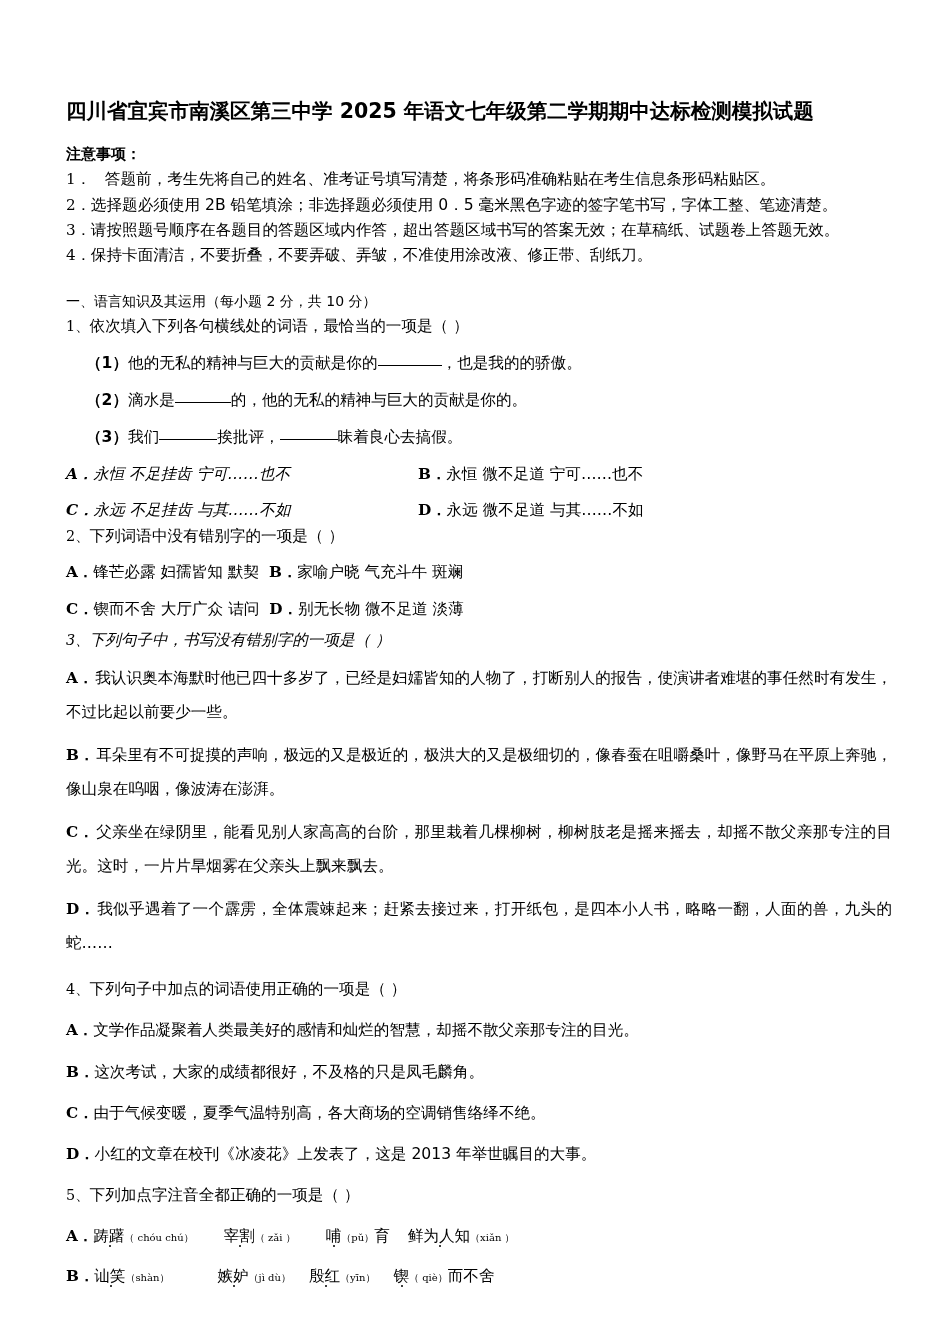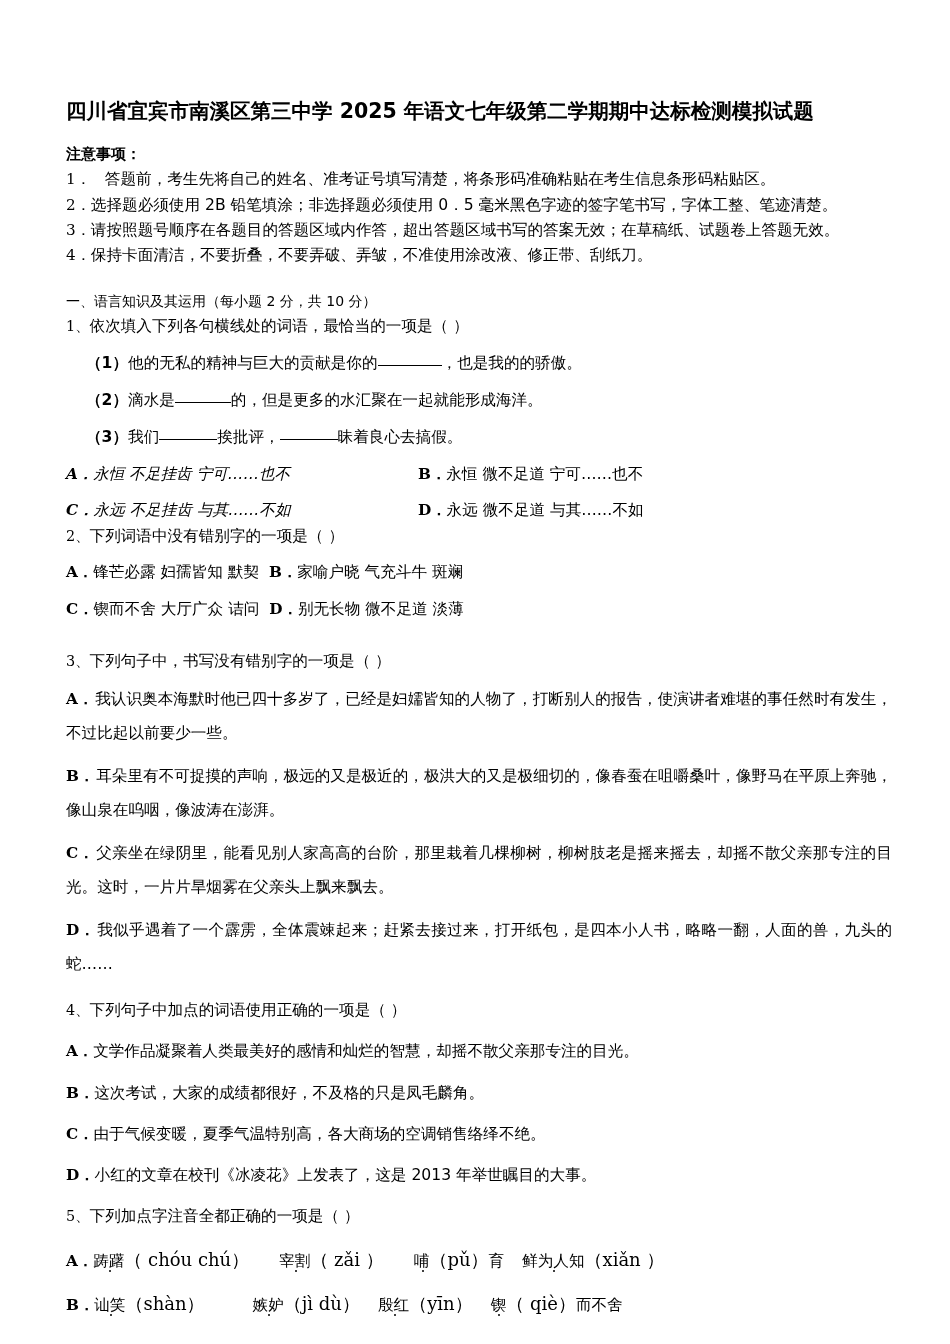--- a/index.html
+++ b/index.html
@@ -134,21 +134,21 @@
 
   
   .opt-pin {
     font-size: 15.6px;
     line-height: 1.62;
     margin: 15px 0 0 0;
     white-space: nowrap;
   }
   .py {
     font-family: "DejaVu Serif", "Liberation Serif", serif;
-    font-size: 18px;
+    font-size: 10px;
   }
   .dotted {
     position: relative;
   }
   .dotted::after {
     content: "";
     position: absolute;
     left: 50%;
     bottom: -2px;
     width: 2px;
@@ -175,35 +175,35 @@
     <li class="notice-item"><span class="num">3．</span><span class="txt">请按照题号顺序在各题目的答题区域内作答，超出答题区域书写的答案无效；在草稿纸、试题卷上答题无效。</span></li>
     <li class="notice-item"><span class="num">4．</span><span class="txt">保持卡面清洁，不要折叠，不要弄破、弄皱，不准使用涂改液、修正带、刮纸刀。</span></li>
   </ul>
 
   <div class="section-title">一、语言知识及其运用（每小题 2 分，共 10 分）</div>
 
   <div class="q-stem"><span class="q-num">1、</span><span>依次填入下列各句横线处的词语，最恰当的一项是（       ）</span></div>
 
   <div class="sub-line"><span class="sub-label">（1）</span><span>他的无私的精神与巨大的贡献是你的</span><span class="blank-u b-long"></span><span>，也是我的的骄傲。</span></div>
 
-  <div class="sub-line"><span class="sub-label">（2）</span><span>滴水是</span><span class="blank-u b-mid"></span><span>的，但是更多的水汇聚在一起就能形成海洋。</span></div>
+  <div class="sub-line"><span class="sub-label">（2）</span><span>滴水是</span><span class="blank-u b-mid"></span><span>的，他的无私的精神与巨大的贡献是你的。</span></div>
 
   <div class="sub-line"><span class="sub-label">（3）</span><span>我们</span><span class="blank-u b-sm"></span><span>挨批评，</span><span class="blank-u b-sm"></span><span>昧着良心去搞假。</span></div>
 
   <div class="opt-row"><span class="opt-cell w-half"><span class="opt-lbl">A．</span><span>永恒   不足挂齿   宁可……也不</span></span><span class="opt-cell"><span class="opt-lbl">B．</span><span>永恒   微不足道   宁可……也不</span></span></div>
 
   <div class="opt-row"><span class="opt-cell w-half"><span class="opt-lbl">C．</span><span>永远   不足挂齿   与其……不如</span></span><span class="opt-cell"><span class="opt-lbl">D．</span><span>永远   微不足道   与其……不如</span></span></div>
 
   <div class="q-stem" style=""><span class="q-num">2、</span><span>下列词语中没有错别字的一项是（       ）</span></div>
 
   <div class="opt-row"><span class="opt-cell"><span class="opt-lbl">A．</span><span>锋芒必露    妇孺皆知    默契</span></span><span class="sp-sm"></span><span class="opt-cell"><span class="opt-lbl">B．</span><span>家喻户晓    气充斗牛    斑斓</span></span></div>
 
   <div class="opt-row"><span class="opt-cell"><span class="opt-lbl">C．</span><span>锲而不舍    大厅广众    诘问</span></span><span class="sp-sm"></span><span class="opt-cell"><span class="opt-lbl">D．</span><span>别无长物    微不足道    淡薄</span></span></div>
 
-  <div class="q-stem" style="margin-top:27px;"><span class="q-num">3、</span><span>下列句子中，书写没有错别字的一项是（   ）</span></div>
+  <div class="q-stem" style="margin-top:6px;font-style:italic;"><span class="q-num">3、</span><span>下列句子中，书写没有错别字的一项是（   ）</span></div>
 
   <div class="opt-para"><span class="opt-lbl">A．</span><span>我认识奥本海默时他已四十多岁了，已经是妇嬬皆知的人物了，打断别人的报告，使演讲者难堪的事任然时有发生，不过比起以前要少一些。</span></div>
   <div class="opt-para"><span class="opt-lbl">B．</span><span>耳朵里有不可捉摸的声响，极远的又是极近的，极洪大的又是极细切的，像春蚕在咀嚼桑叶，像野马在平原上奔驰，像山泉在呜咽，像波涛在澎湃。</span></div>
   <div class="opt-para"><span class="opt-lbl">C．</span><span>父亲坐在绿阴里，能看见别人家高高的台阶，那里栽着几棵柳树，柳树肢老是摇来摇去，却摇不散父亲那专注的目光。这时，一片片旱烟雾在父亲头上飘来飘去。</span></div>
   <div class="opt-para"><span class="opt-lbl">D．</span><span>我似乎遇着了一个霹雳，全体震竦起来；赶紧去接过来，打开纸包，是四本小人书，略略一翻，人面的兽，九头的蛇……</span></div>
 
   <div class="q-stem" style="margin-top:16px;"><span class="q-num">4、</span><span>下列句子中加点的词语使用正确的一项是（        ）</span></div>
 
   <div class="opt-simple"><span class="opt-lbl">A．</span><span>文学作品凝聚着人类最美好的感情和灿烂的智慧，却摇不散父亲那专注的目光。</span></div>
   <div class="opt-simple"><span class="opt-lbl">B．</span><span>这次考试，大家的成绩都很好，不及格的只是凤毛麟角。</span></div>

